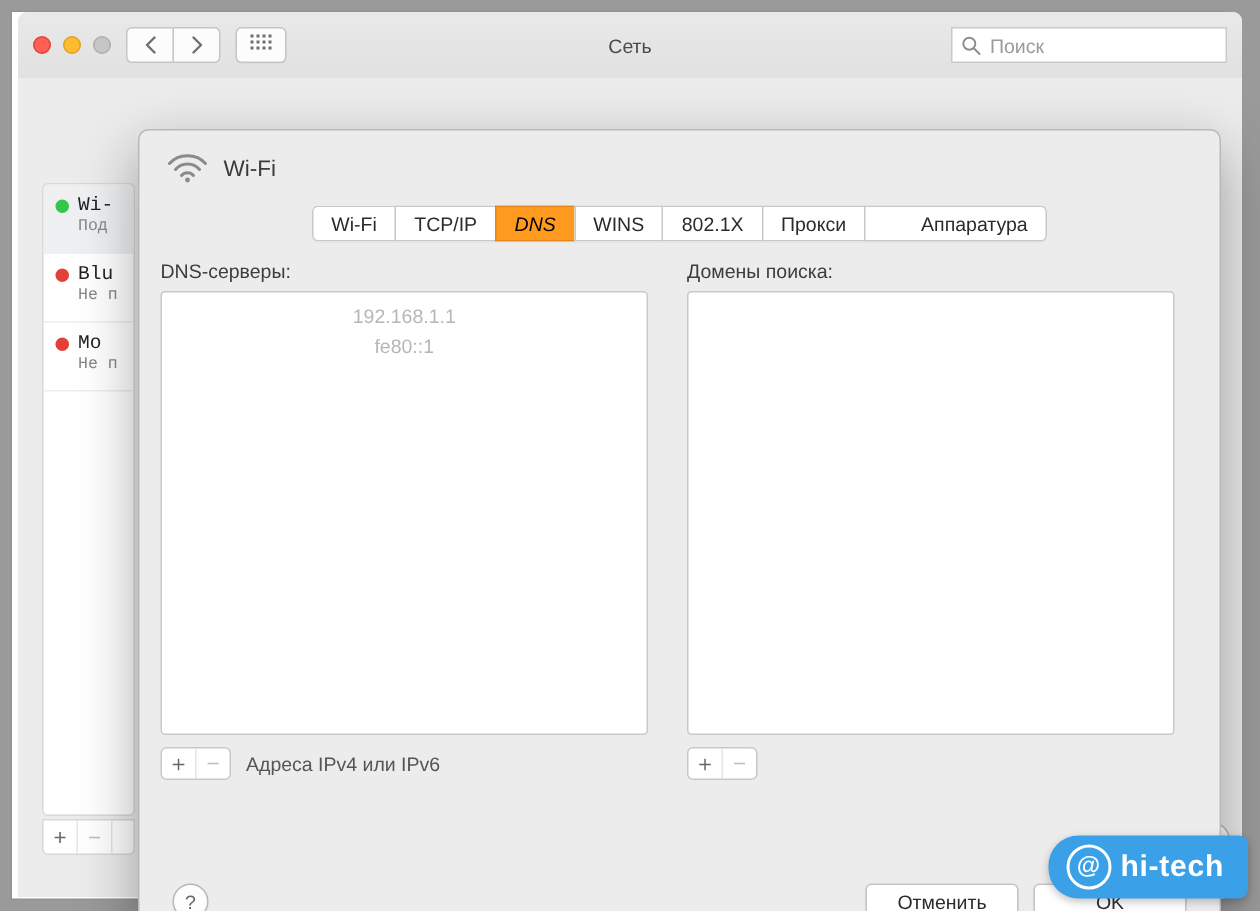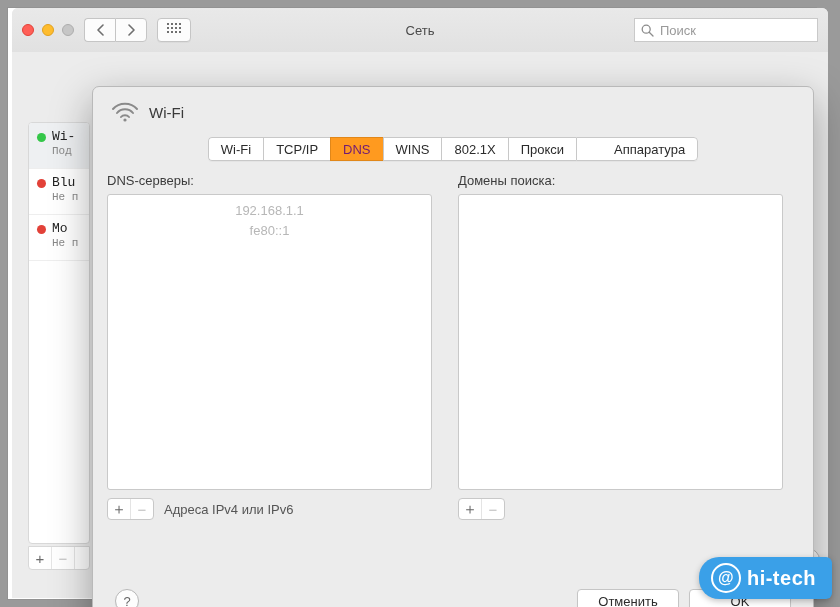--- a/index.html
+++ b/index.html
@@ -193,21 +193,22 @@
     border:1px solid #c8c8c8;
     border-right-width:0;
     font-size:13px;
     color:#2b2b2b;
   }
   .seg .tab:first-child { border-radius:4px 0 0 4px; }
   .seg .tab:last-child  { border-radius:0 4px 4px 0; border-right-width:1px;padding-left:37px;}
   .seg .tab.active {
     background:#ff9a1f;
     border-color:#e18719;
-    color:#701a75;
+    color:#000000;
+    font-style:italic;
   }
 
   .cols {
     display:flex;
     gap:26px;
     padding: 10px 30px 0 14px;
   }
   .col { flex:1; display:flex; flex-direction:column; }
   .col-label { color:#3c3c3c; margin-bottom:6px; }
   .listbox {

